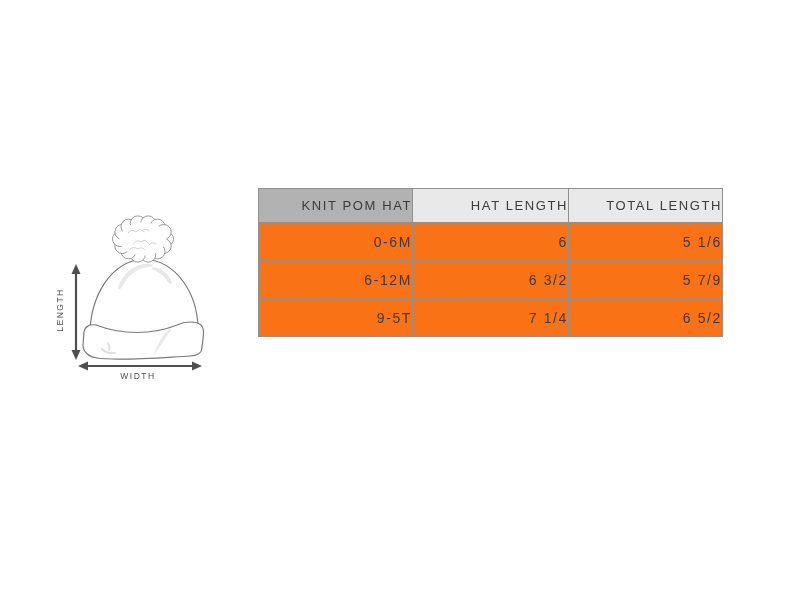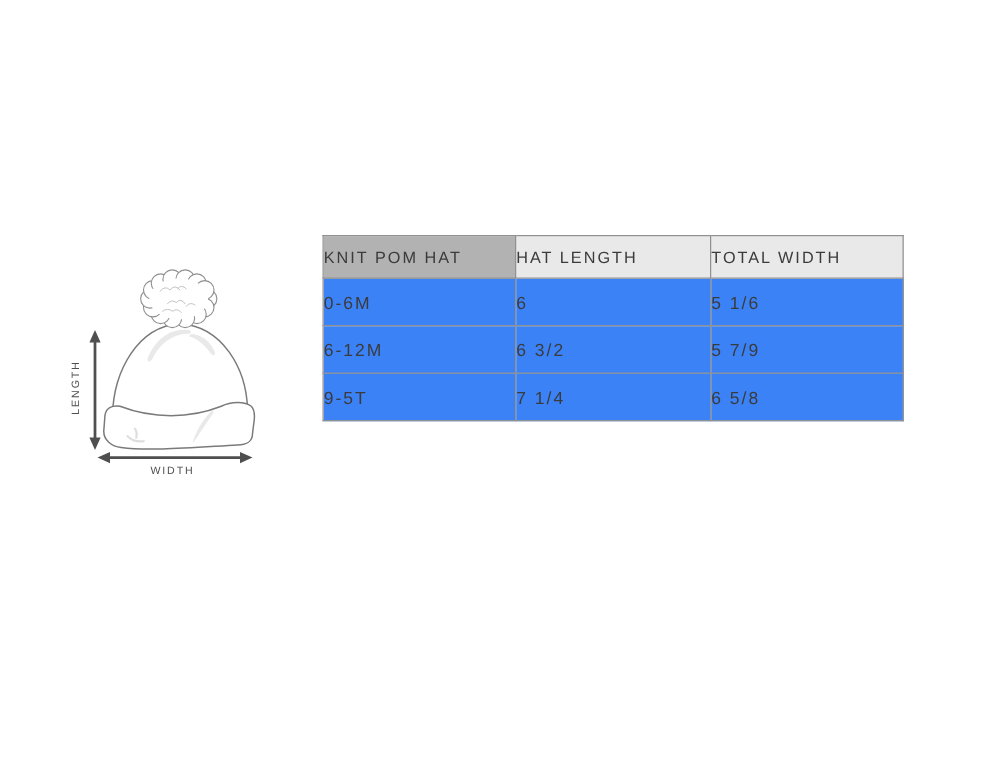--- a/index.html
+++ b/index.html
@@ -42,38 +42,38 @@
 
   table.size-chart {
     position: absolute;
     left: 258px; top: 188px;
     width: 464px;
     border-collapse: collapse;
     table-layout: fixed;
   }
   .size-chart th, .size-chart td {
     border: 1px solid var(--table-border);
-    text-align: left;
+    text-align: right;
     vertical-align: middle;
     color: var(--table-text);
     font-weight: 400;
     padding: 0;
   }
   .size-chart th {
     height: 33px;
     font-size: 13px;
     letter-spacing: 1.6px;
     background: var(--header-secondary-bg);
   }
   .size-chart th.primary { background: var(--header-primary-bg); }
   .size-chart td {
     height: 37px;
     font-size: 14px;
     letter-spacing: 1.6px;
-    background: #3b82f6;
+    background: #f97316;
   }
 </style>
 </head>
 <body style="--header-primary-bg: #b2b2b2; --header-secondary-bg: #e9e9e9; --table-border: #919191; --table-text: #3b3b3b; --hat-outline: #7a7a7a; --arrow: #4f4f4f; --highlight: #e9e9e9;">
 
 <div class="illustration">
   <svg width="190" height="185" viewBox="0 0 190 185" xmlns="http://www.w3.org/2000/svg">
 
     <path class="hat-line" d="M 40 127 C 41 92, 60 56, 94 54 C 128 56, 147 90, 148 122"></path>
 
@@ -133,33 +133,33 @@
 <table class="size-chart">
   <colgroup>
     <col style="width:154px">
       <col style="width:156px">
       <col style="width:154px">
   </colgroup>
   <thead>
     <tr>
       <th class="primary">KNIT POM HAT</th>
       <th>HAT LENGTH</th>
-      <th>TOTAL WIDTH</th>
+      <th>TOTAL LENGTH</th>
     </tr>
   </thead>
   <tbody>
     <tr>
       <td>0-6M</td>
       <td>6</td>
       <td>5 1/6</td>
     </tr>
     <tr>
       <td>6-12M</td>
       <td>6 3/2</td>
       <td>5 7/9</td>
     </tr>
     <tr>
       <td>9-5T</td>
       <td>7 1/4</td>
-      <td>6 5/8</td>
+      <td>6 5/2</td>
     </tr>
   </tbody>
 </table>
 
 </body></html>

